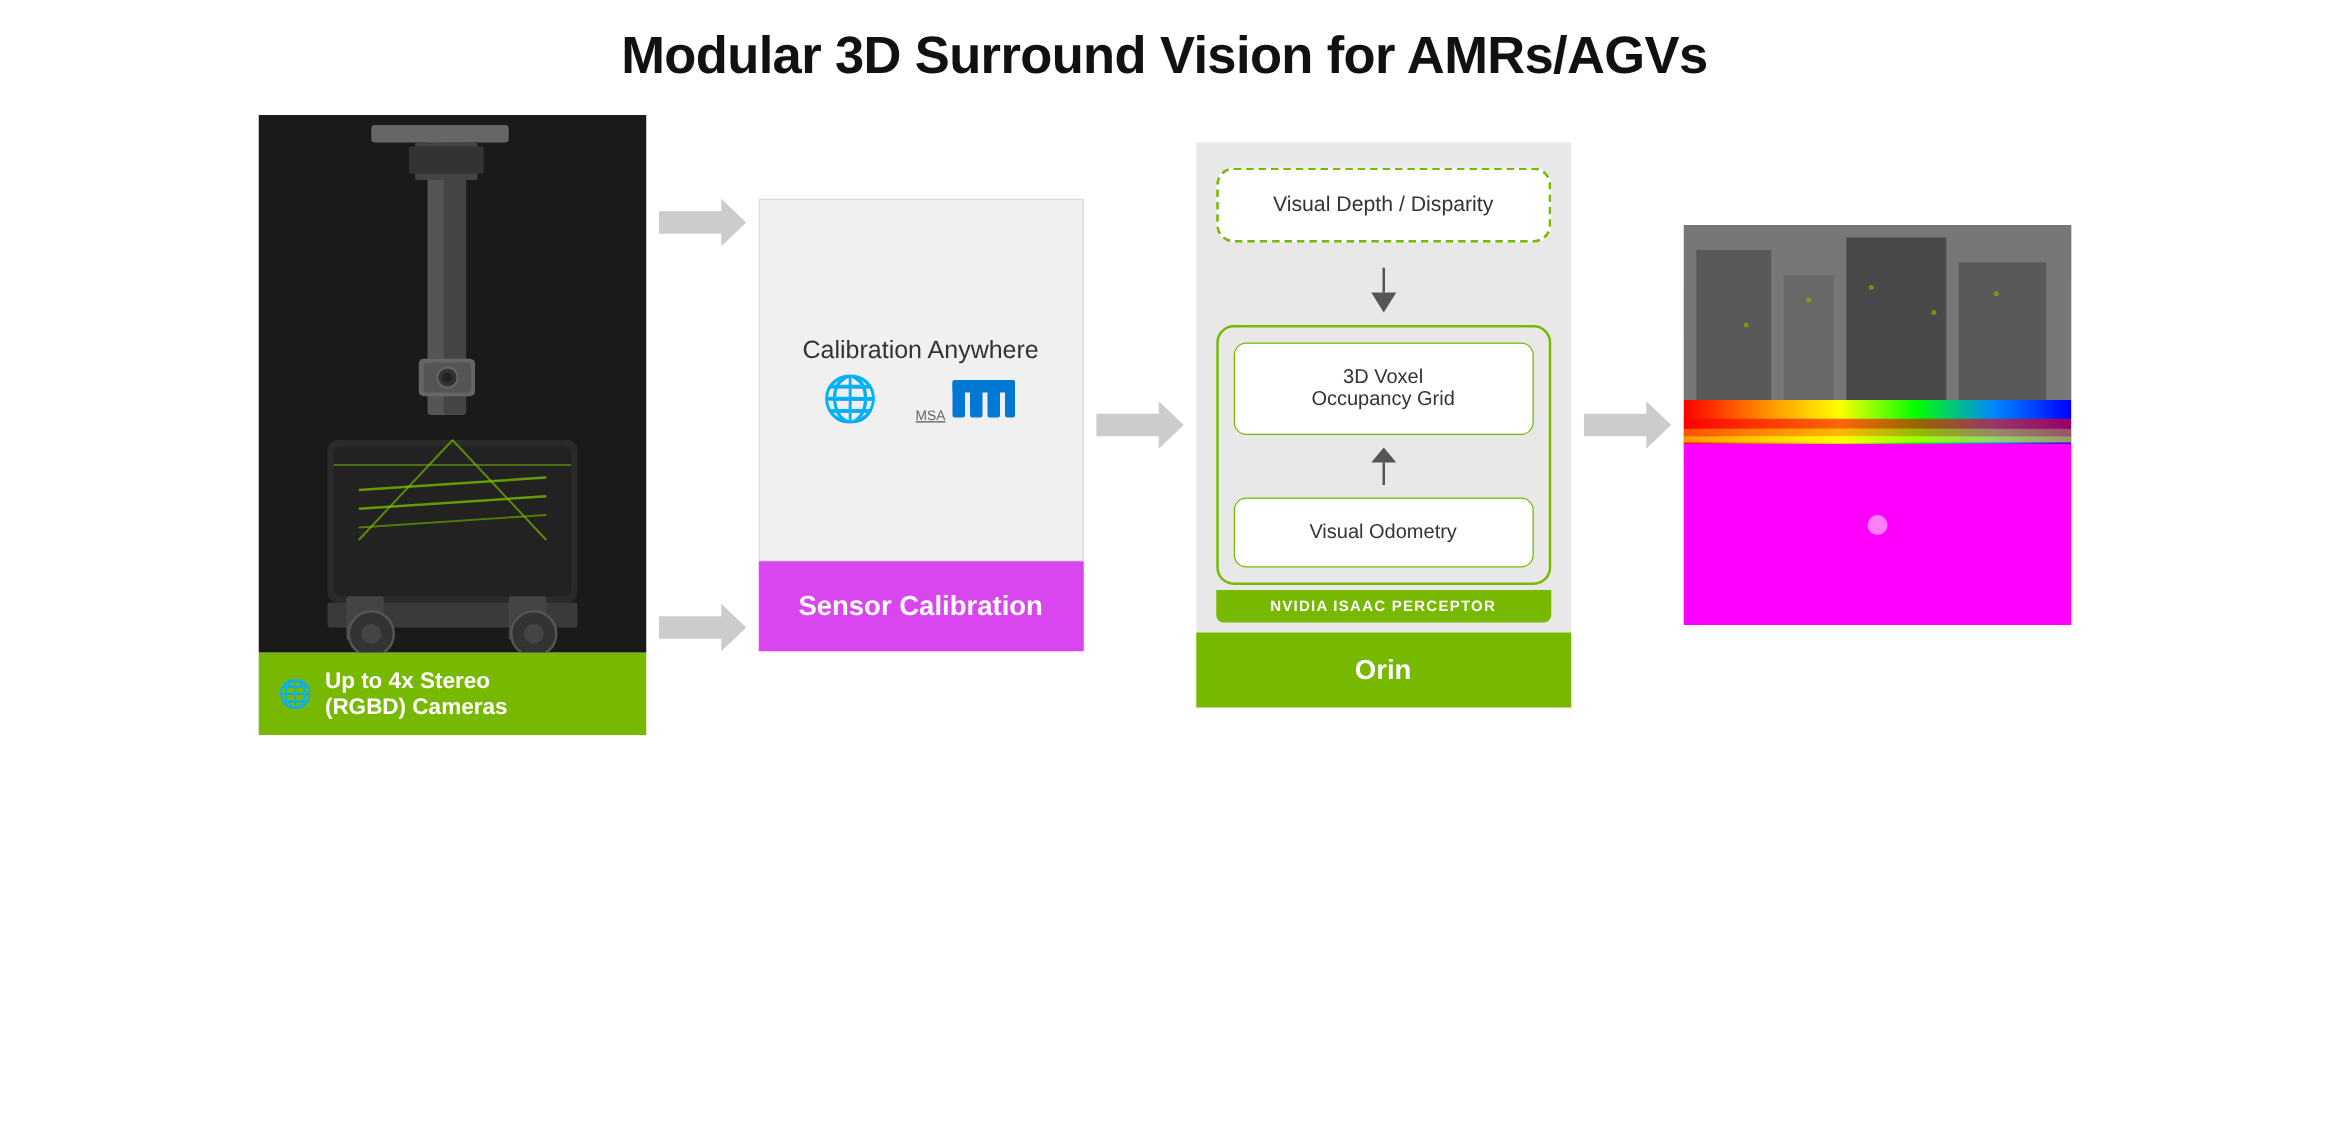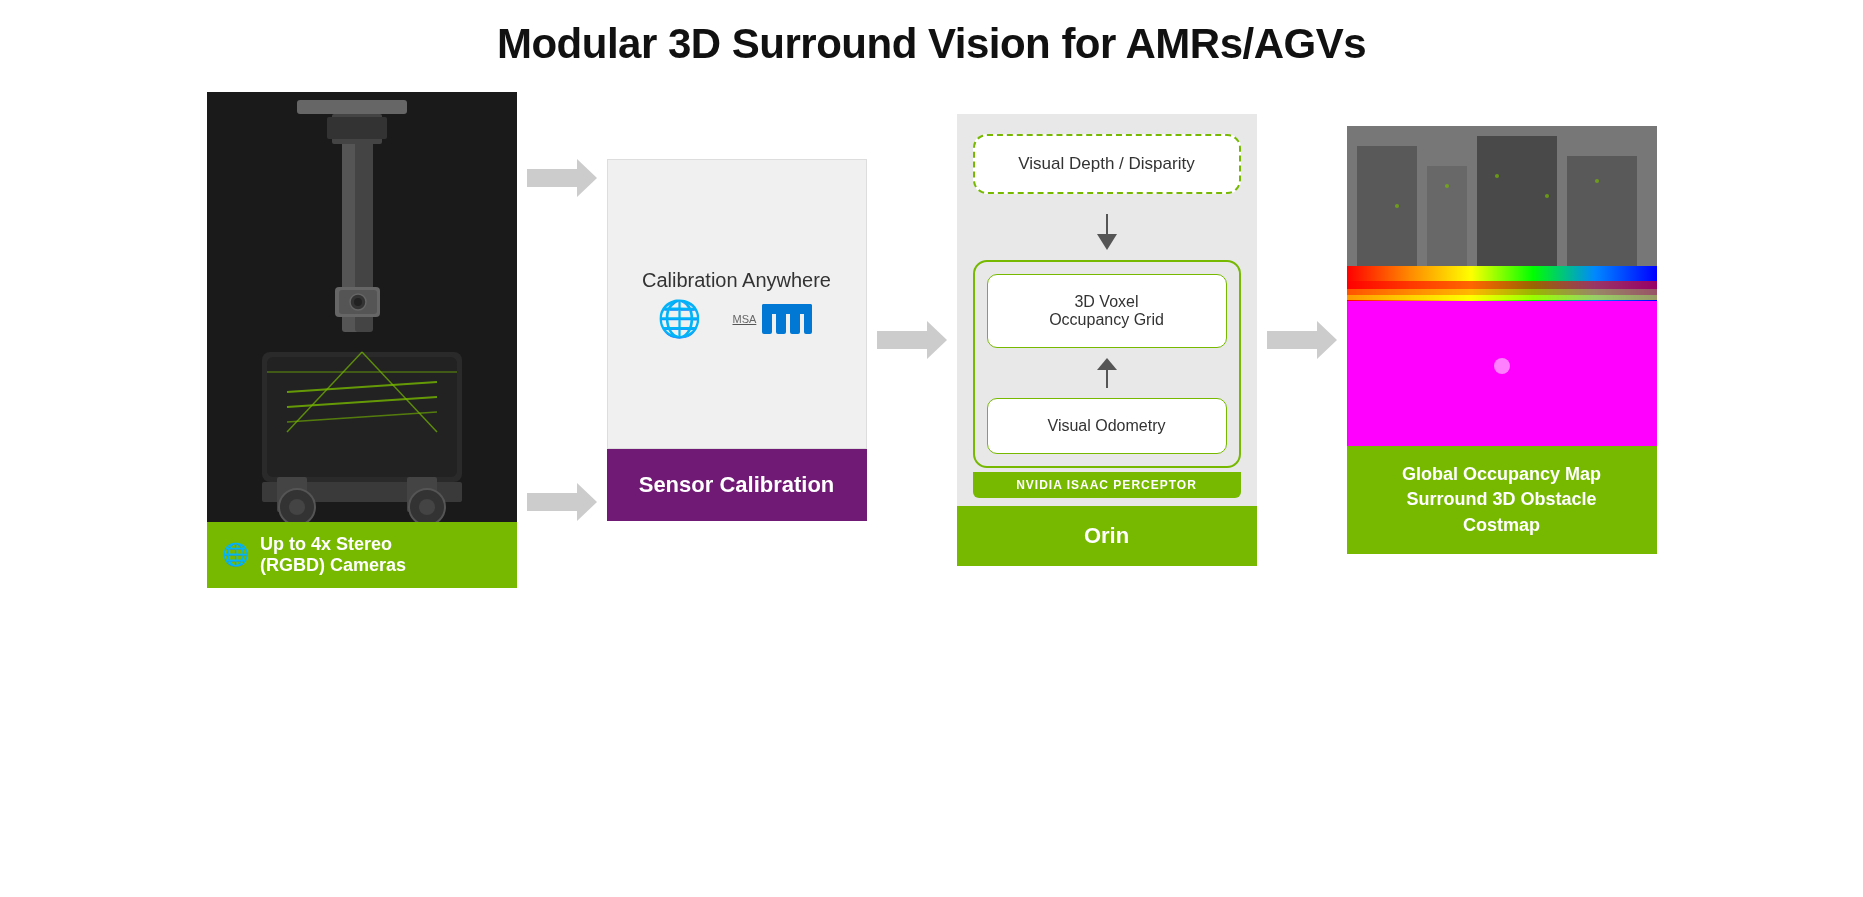--- a/index.html
+++ b/index.html
@@ -104,27 +104,27 @@
       display: flex;
       align-items: center;
       justify-content: center;
       gap: 30px;
     }
 
     .msa-logo {
       font-size: 13px;
       color: #555;
       display: flex;
-      align-items: center;
+      align-items: flex-end;
       gap: 4px;
       text-decoration: underline;
     }
 
     .calibration-bottom {
-      background: #701a75;
+      background: #d946ef;
       color: white;
       font-size: 22px;
       font-weight: 700;
       padding: 16px 20px;
       text-align: center;
       min-height: 72px;
       display: flex;
       align-items: center;
       justify-content: center;
     }
@@ -430,21 +430,15 @@
         <circle cx="200" cy="70" r="2" fill="#76b900" opacity="0.7"></circle>
         <circle cx="250" cy="55" r="2" fill="#76b900" opacity="0.7"></circle>
 
         <rect x="0" y="155" width="310" height="8" fill="#ff0000" opacity="0.6"></rect>
         <rect x="0" y="163" width="310" height="6" fill="#ff8800" opacity="0.6"></rect>
         <rect x="0" y="169" width="310" height="5" fill="#ffff00" opacity="0.6"></rect>
 
         <circle cx="155" cy="240" r="8" fill="white" opacity="0.5"></circle>
       </svg>
     </div>
-    <div class="output-caption">
-      <span>
-        <span>Global Occupancy Map</span><br>
-        <span>Surround 3D Obstacle Costmap</span>
-      </span>
-    </div>
   </div>
 
 </div>
 
 </body></html>

